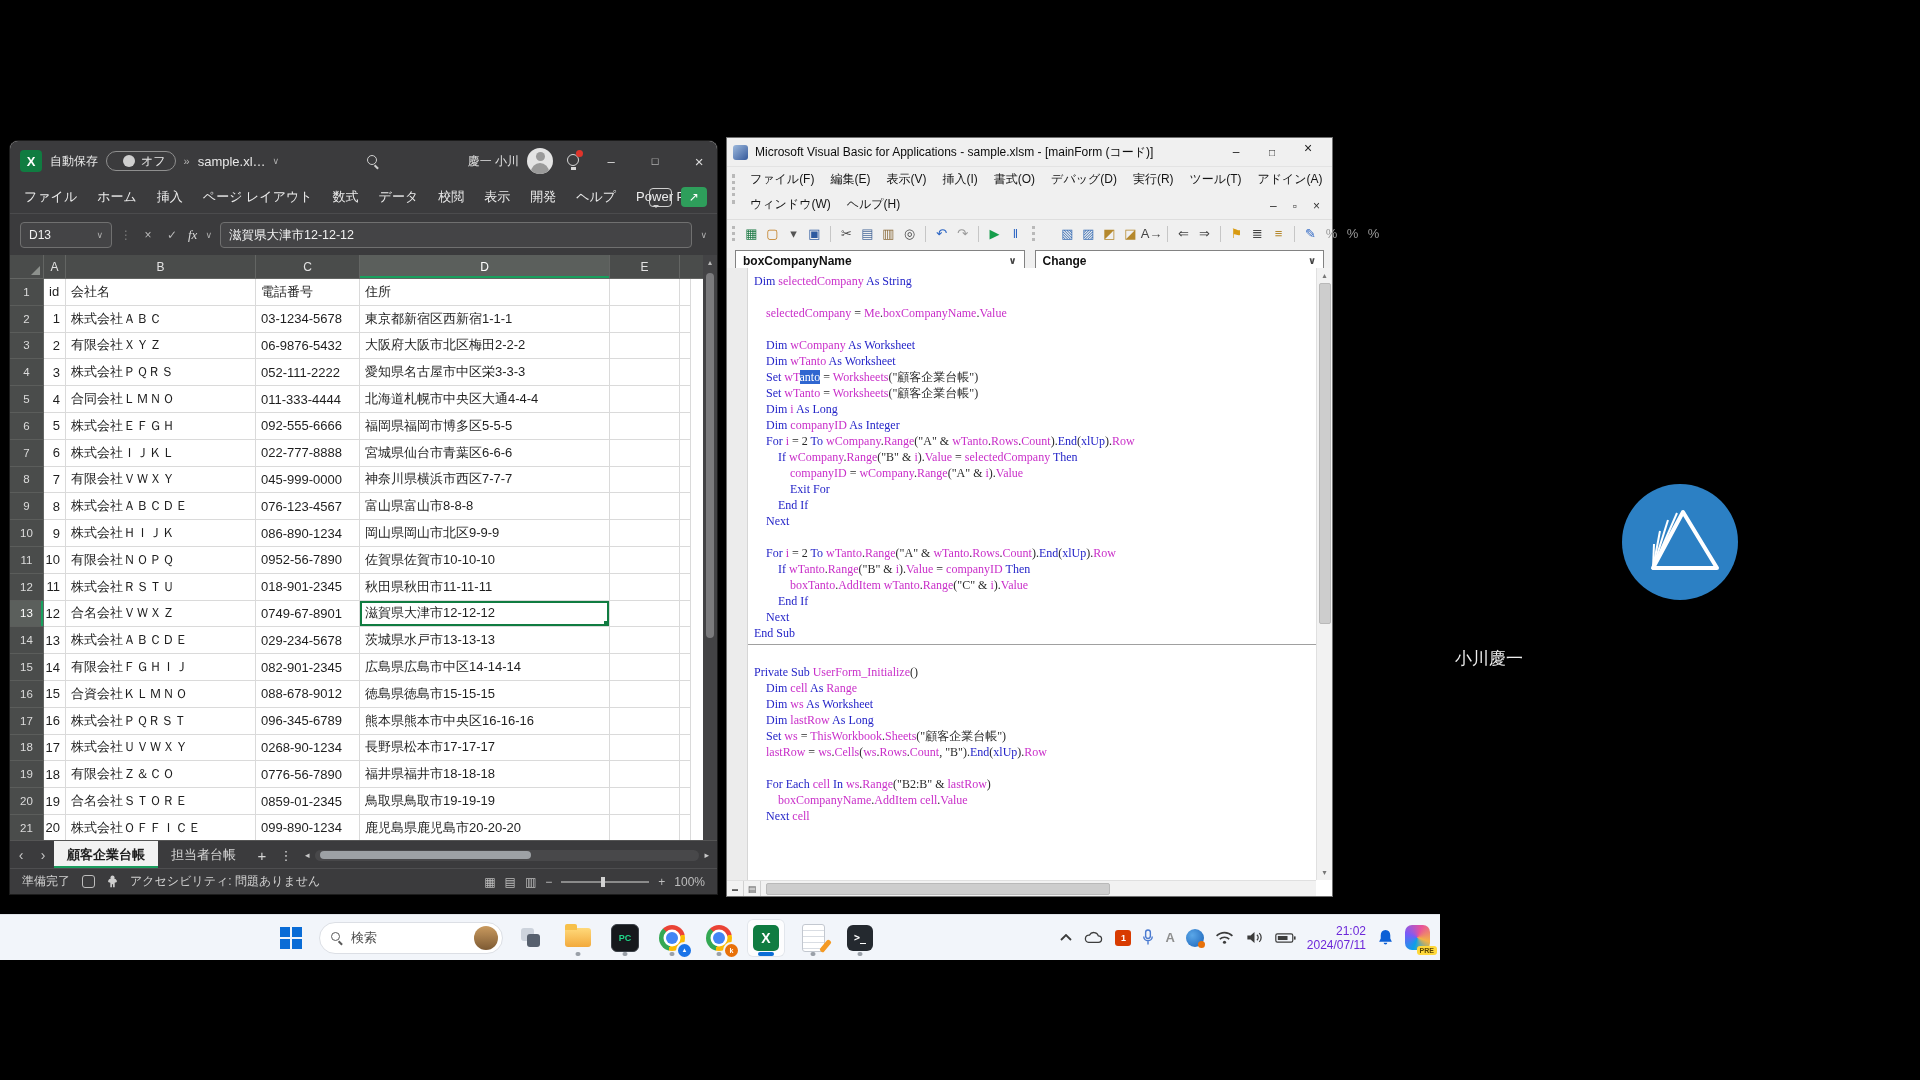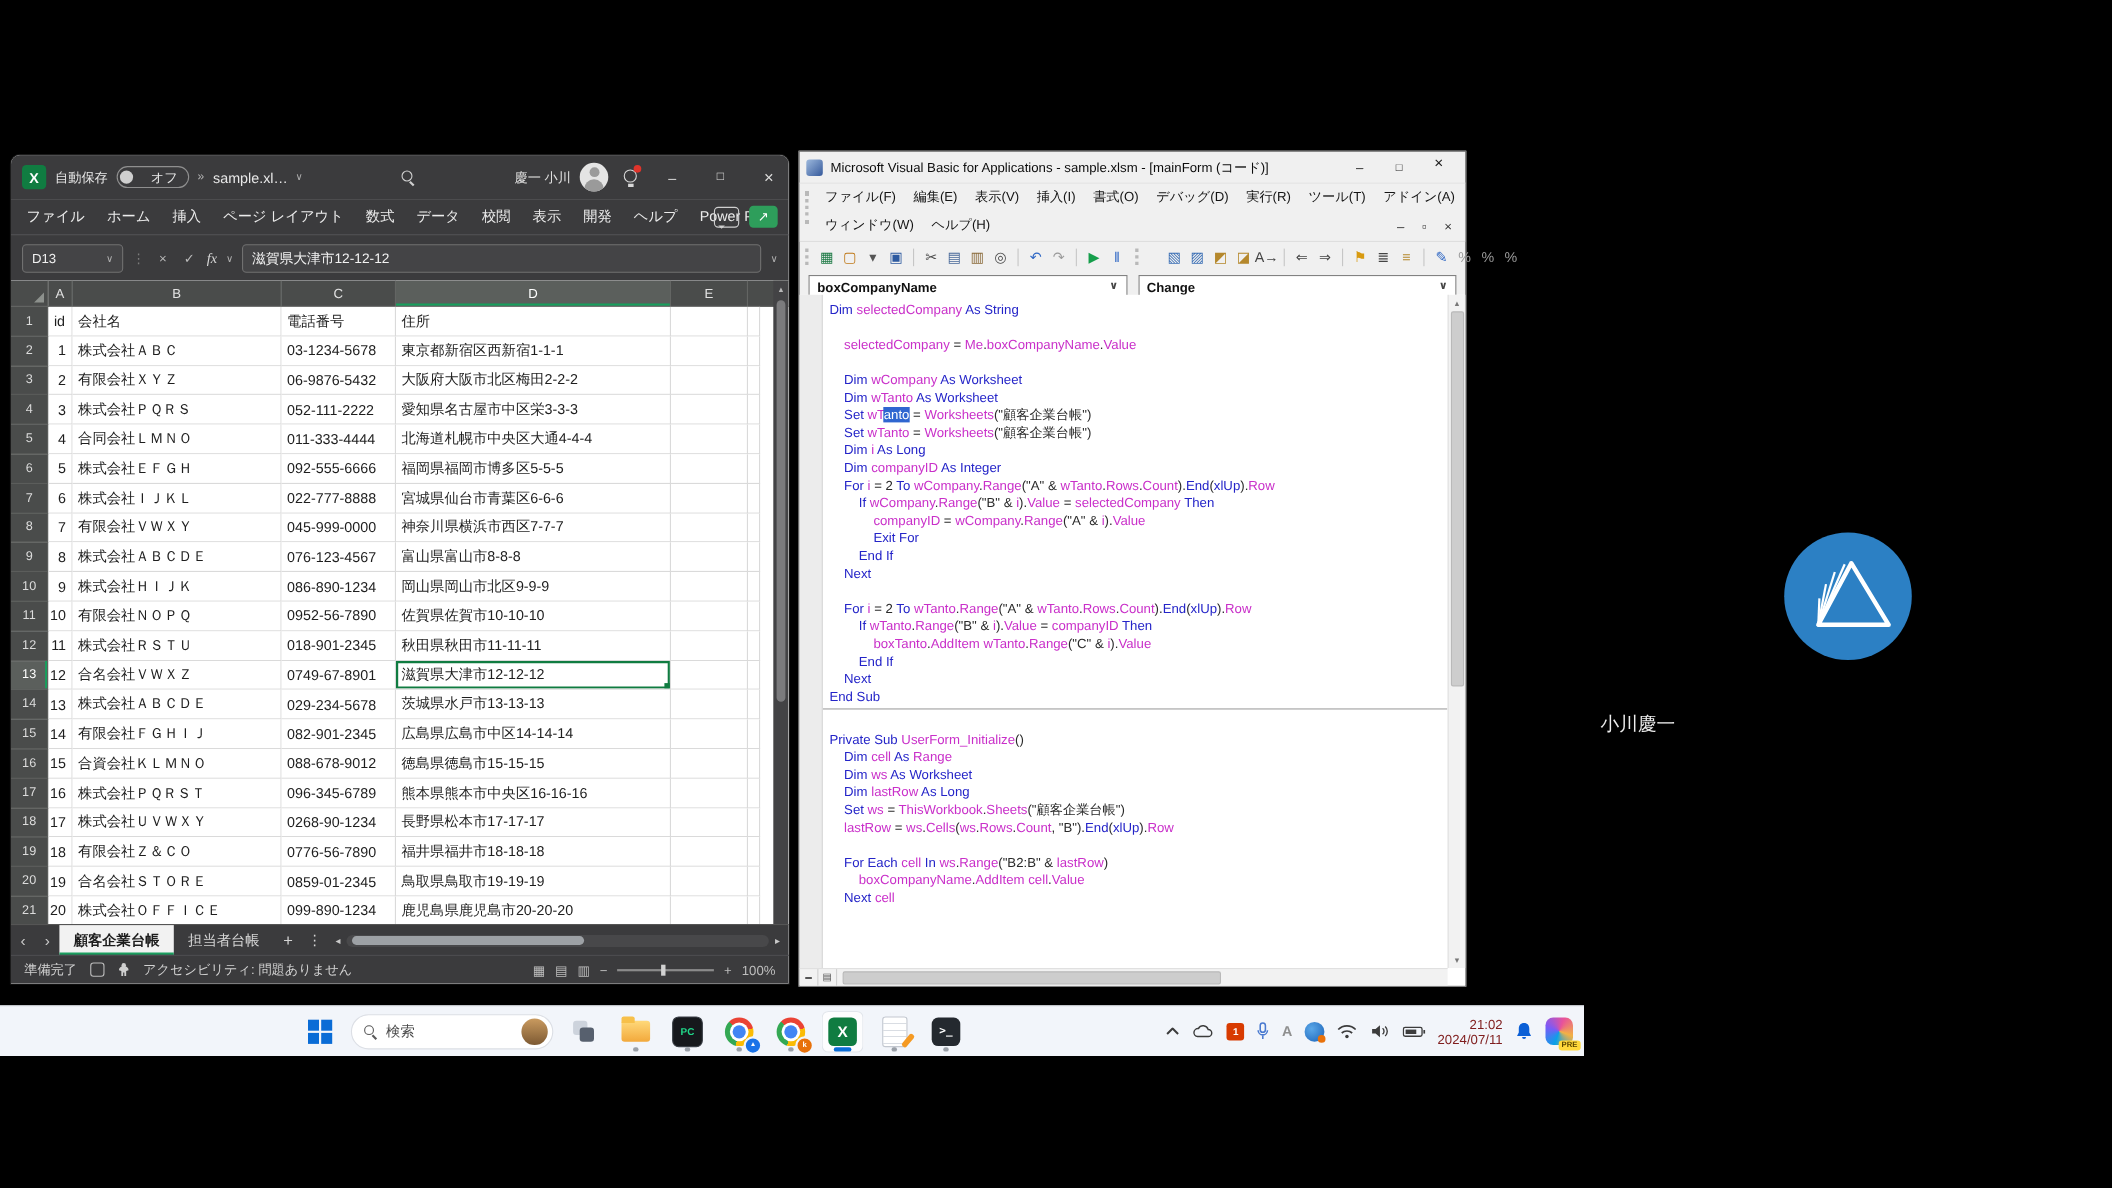--- a/index.html
+++ b/index.html
@@ -6,21 +6,21 @@
   .stage{position:relative;width:1920px;height:1080px;background:#000;overflow:hidden;
          font-family:"Liberation Sans","DejaVu Sans",sans-serif;-webkit-font-smoothing:antialiased;}
 
   
   .xl{position:absolute;left:10px;top:141px;width:707px;height:753px;background:#fff;
       border-radius:8px 8px 0 0;overflow:hidden;box-shadow:0 0 0 1px #1c1c1c;}
   .xl-title{height:40px;background:#3b3b3d;display:flex;align-items:center;padding:0 0 0 10px;color:#e8e8e8;font-size:12px;gap:8px;}
   .xl-logo{width:22px;height:22px;background:#107c41;border-radius:4px;color:#fff;font-weight:bold;
            display:flex;align-items:center;justify-content:center;font-size:13px;flex:0 0 auto;}
   .xl-logo::before{content:'X';}
-  .xl-toggle{display:flex;align-items:center;gap:16px;border:1px solid #8f8f8f;border-radius:10px;padding:1px 9px 1px 2px;height:16px;}
+  .xl-toggle{display:flex;align-items:center;gap:6px;border:1px solid #8f8f8f;border-radius:10px;padding:1px 9px 1px 16px;height:16px;}
   .knob{width:12px;height:12px;border-radius:50%;background:#cfcfcf;}
   .tchev{color:#b5b5b5;font-size:11px;}
   .tchev::before{content:'»';}
   .xl-file{display:flex;gap:7px;align-items:center;font-size:13px;}
   .ddv{color:#b0b0b0;font-size:9px;}
   .ddv::before{content:'∨';}
   .sp{flex:1;}
   .lens{width:14px;height:14px;position:relative;flex:0 0 auto;}
   .lens::before{content:'';position:absolute;left:1px;top:1px;width:8px;height:8px;border:1.6px solid #cfcfcf;border-radius:50%;}
   .lens::after{content:'';position:absolute;right:1px;bottom:0;width:5px;height:1.6px;background:#cfcfcf;transform:rotate(45deg);}
@@ -141,21 +141,21 @@
   .tgap{width:16px;flex:0 0 auto;border-left:3px dotted #b9b9b9;height:15px;margin:0 5px;}
   .vba-combos{height:27px;display:flex;align-items:center;padding:0 8px;gap:10px;}
   .combo{flex:1;height:22px;background:#fff;border:1px solid #828282;display:flex;align-items:center;padding:0 7px;
          font-weight:bold;font-size:12px;box-sizing:border-box;}
   .combo .carr{margin-left:auto;color:#444;font-size:10px;}
   .carr::before{content:'∨';}
 
   .vba-code{position:absolute;left:0;right:0;bottom:0;top:130px;background:#fff;}
   .gutter{position:absolute;left:0;top:0;bottom:16px;width:20px;background:#ececec;border-right:1px solid #d6d6d6;}
   .codewrap{position:absolute;left:21px;top:0;right:16px;bottom:16px;overflow:hidden;padding:5px 0 0 6px;
-            font-family:Liberation Sans, sans-serif;font-size:12px;line-height:16px;}
+            font-family:Liberation Serif, serif;font-size:12px;line-height:16px;}
   .cl{white-space:pre;height:16px;}
   .kw{color:#2424c8;}
   .id{color:#c92fc9;}
   .pl{color:#2a2a2a;}
   .selx{background:#2f66d0;color:#fff;}
   .proc-sep{border-top:1px solid #a0a0a0;margin:3px 0 3px -6px;}
   .vba-vscroll{position:absolute;right:0;top:0;bottom:16px;width:16px;background:#f2f2f2;border-left:1px solid #e0e0e0;
                display:flex;flex-direction:column;align-items:center;padding:3px 0;box-sizing:border-box;}
   .varr{color:#777;font-size:8px;}
   .varr.u::before{content:'▴';}
@@ -205,21 +205,21 @@
   .notepad::after{content:'';position:absolute;right:-4px;bottom:-2px;width:5px;height:14px;background:#f59a23;transform:rotate(40deg);border-radius:2px;}
   .terminal{width:26px;height:26px;border-radius:6px;background:#24292f;color:#fff;font-size:10px;font-weight:bold;
             display:flex;align-items:center;justify-content:center;font-family:"DejaVu Sans Mono",monospace;}
   .terminal::before{content:'>_';}
   .tb-right{position:absolute;right:10px;top:0;height:45px;display:flex;align-items:center;gap:11px;}
   .redb{width:16px;height:16px;background:#d83b01;border-radius:3px;color:#fff;font-size:9px;font-weight:bold;
         display:flex;align-items:center;justify-content:center;}
   .imea{font-size:13px;color:#8f8f8f;font-weight:bold;}
   .sphere{width:18px;height:18px;border-radius:50%;background:radial-gradient(circle at 35% 35%,#5aa7e8,#1b62b8);position:relative;}
   .sphere::after{content:'';position:absolute;right:-1px;bottom:-1px;width:7px;height:7px;border-radius:50%;background:#e8710a;}
-  .clock{text-align:right;font-size:12px;color:#7f1d1d;line-height:14px;}
+  .clock{text-align:right;font-size:12px;color:#6d28d9;line-height:14px;}
   .copilot{width:25px;height:25px;border-radius:7px;background:conic-gradient(from 200deg,#0aa0e8,#7a5af8,#e8529a,#f2b245,#0aa0e8);position:relative;}
   .pre{position:absolute;right:-7px;bottom:-5px;background:#ffd83b;color:#5a4500;font-size:7px;font-weight:bold;padding:1px 3px;border-radius:3px;}
 
   
   .cam-name{position:absolute;left:1455px;top:647px;color:#ededed;font-size:17px;}
   .cam-logo{position:absolute;left:1620px;top:482px;}
 </style>
 </head>
 <body>
 

